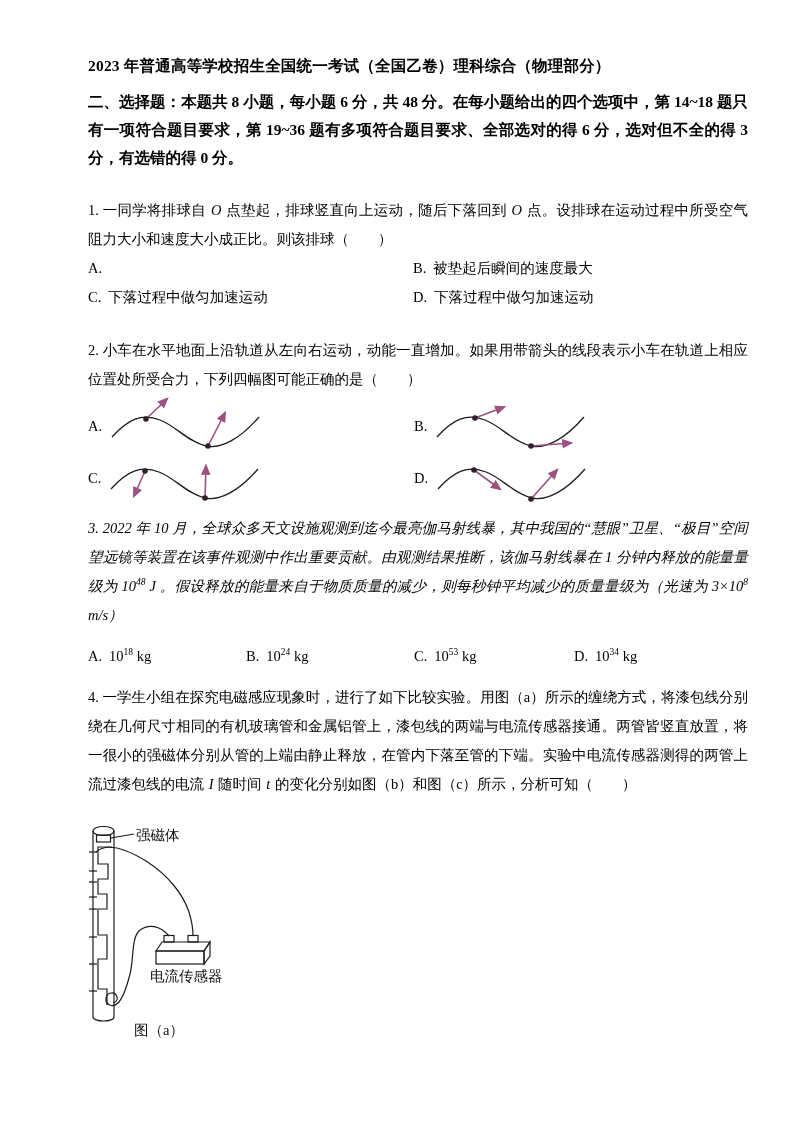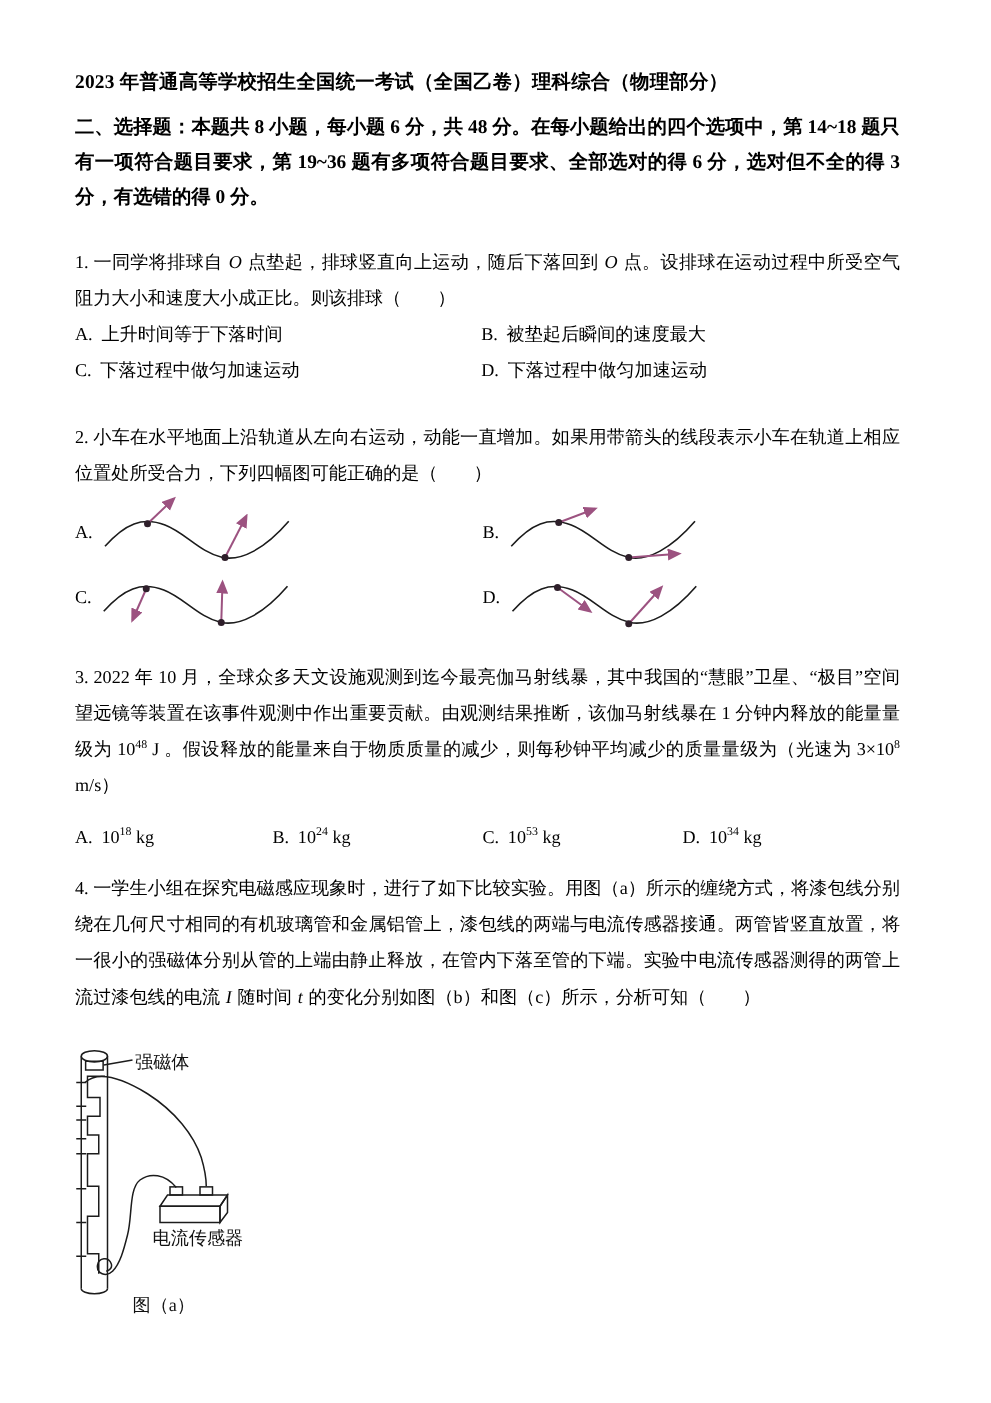--- a/index.html
+++ b/index.html
@@ -1,30 +1,30 @@
 <!DOCTYPE html>
 <html><head>
 <meta charset="utf-8">
 <style>
   html,body { margin:0; padding:0; background:#ffffff; }
   .page {
     position:relative; width:793px; height:1122px; background:#ffffff;
     font-family:"Liberation Serif","DejaVu Serif",serif; color:#000;
     overflow:hidden;
   }
-  .content { position:absolute; left:60px; top:54px; width:660px; }
+  .content { position:absolute; left:88px; top:54px; width:660px; }
 
   .doc-title { font-size:15.5px; font-weight:bold; line-height:24px; letter-spacing:.2px; }
   .section-intro { font-size:15.5px; font-weight:bold; line-height:28px; text-align:justify; margin-top:10px; }
 
   .stem { font-size:14.5px; line-height:29px; text-align:justify; }
   .stem i { font-style:italic; padding:0 1px; }
   sup { font-size:9.5px; line-height:0; vertical-align:super; }
 
-  .mt8 { margin-top:24px; } .mt10 { margin-top:24px; } .mt12 { margin-top:12px; }
+  .mt8 { margin-top:24px; } .mt10 { margin-top:10px;font-style:italic; } .mt12 { margin-top:12px; }
 
   .opts-grid { display:flex; flex-wrap:wrap; font-size:14.5px; line-height:29px; }
   .opts-grid .opt-cell { display:flex; }
   .opt-label { margin-right:7px; white-space:nowrap; }
 
   .diagrams { display:flex; flex-wrap:wrap; margin-top:6px; }
   .diagram-cell { display:flex; align-items:center; height:52px; font-size:14.5px; }
   .diagram-cell .opt-label { margin-right:6px; }
   .diagram-cell svg { display:block; }
 
@@ -39,21 +39,20 @@
   <div class="content">
 
     <div class="doc-title">2023 年普通高等学校招生全国统一考试（全国乙卷）理科综合（物理部分）</div>
 
     <div class="section-intro">二、选择题：本题共 8 小题，每小题 6 分，共 48 分。在每小题给出的四个选项中，第 14~18 题只有一项符合题目要求，第 19~36 题有多项符合题目要求、全部选对的得 6 分，选对但不全的得 3 分，有选错的得 0 分。</div>
 
     <div class="stem mt8">1. 一同学将排球自 <i>O</i> 点垫起，排球竖直向上运动，随后下落回到 <i>O</i> 点。设排球在运动过程中所受空气阻力大小和速度大小成正比。则该排球（　　）</div>
     <div class="opts-grid" id="q1-options">
         <div class="opt-cell" style="width: 325px;">
           <span class="opt-label">A.</span>
-          <span>上升时间等于下落时间</span>
         </div>
         <div class="opt-cell" style="width: auto; flex: 1 1 0%;">
           <span class="opt-label">B.</span>
           <span>被垫起后瞬间的速度最大</span>
         </div>
         <div class="opt-cell" style="width: 325px;">
           <span class="opt-label">C.</span>
           <span>下落过程中做匀加速运动</span>
         </div>
         <div class="opt-cell" style="width: auto; flex: 1 1 0%;">

